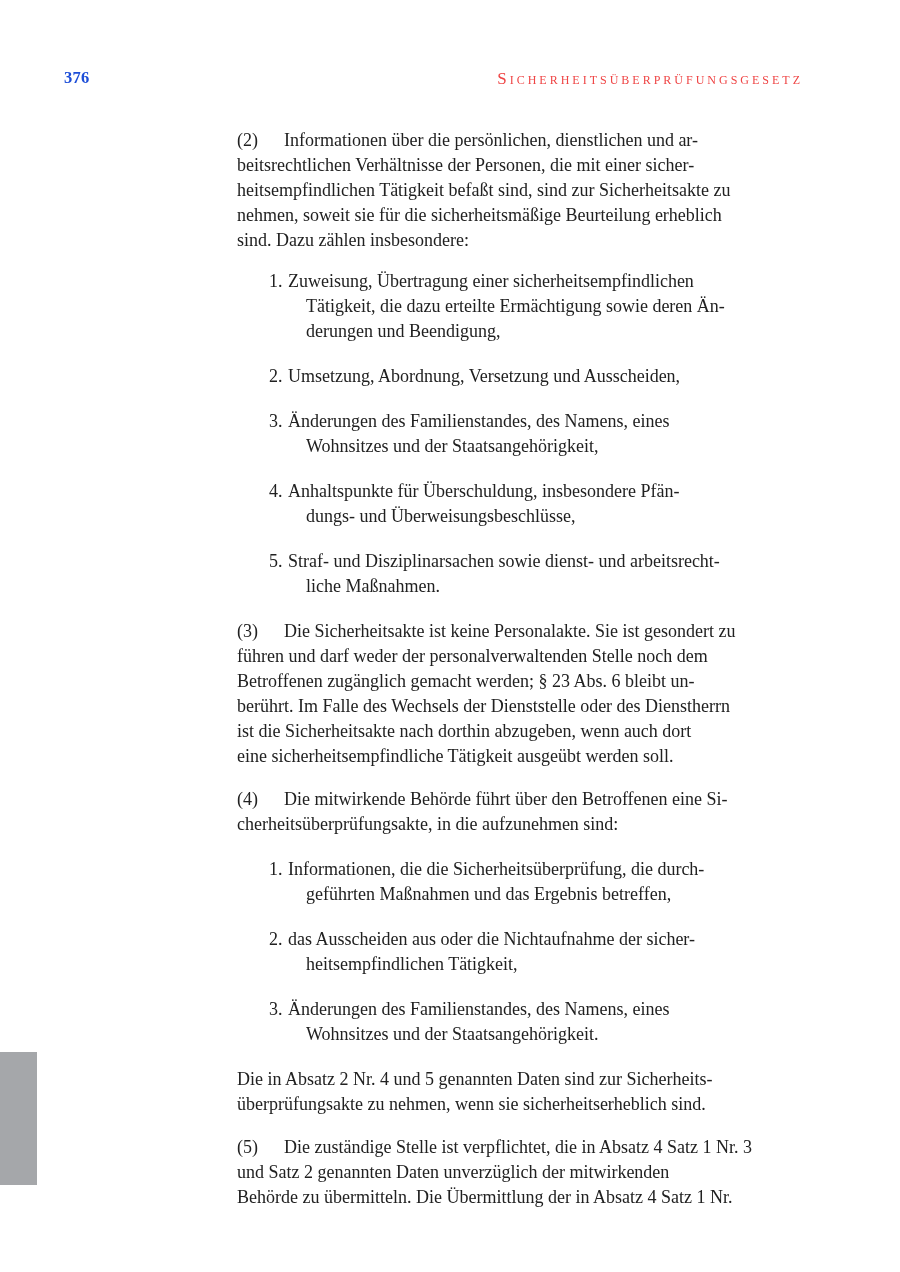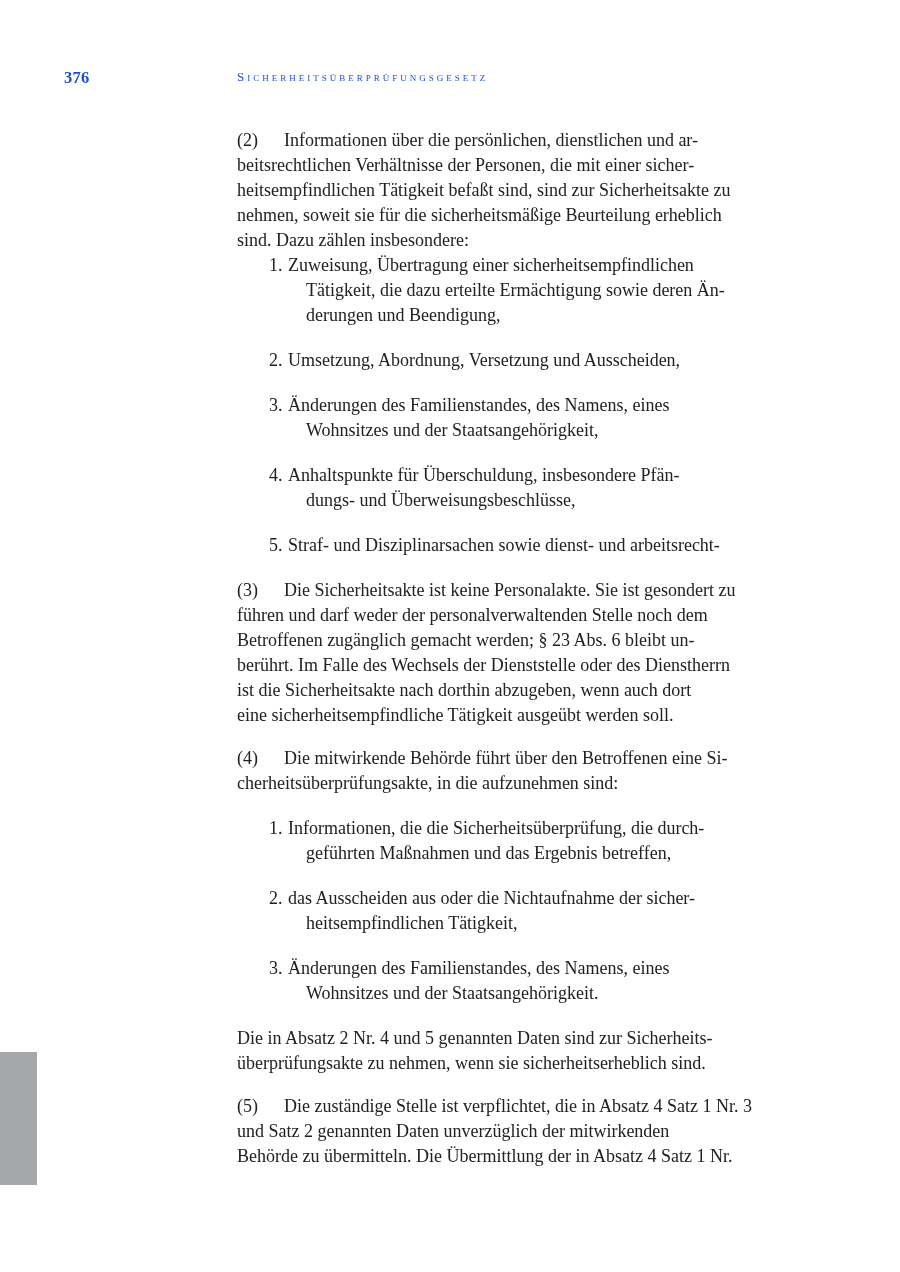--- a/index.html
+++ b/index.html
@@ -33,42 +33,42 @@
     font-size: 16.5px;
     font-weight: bold;
     letter-spacing: 0.3px;
     color: #1d4ed8;
   }
   .running-title {
     position: absolute;
     left: 237px;
     top: 69px;
     width: 566px;
-    text-align: left;
+    text-align: right;
     font-variant: small-caps;
-    font-size: 13px;
+    font-size: 17px;
     letter-spacing: 3px;
-    color: #1d4ed8;
+    color: #ef4444;
   }
   
   .text-column {
     position: absolute;
     left: 237px;
     top: 128px;
     width: 585px;
     font-size: 18px;
     line-height: 25px;
     color: #212121;
   }
   .line { white-space: nowrap; }
   .p-marker {
     display: inline-block;
     width: 47px;
   }
-  .para2 { }
+  .para2 { margin-bottom: 16px; }
   .para3 { margin-bottom: 18px; margin-top: 20px; }
   .para4 { margin-bottom: 20px; }
   .closing { margin-bottom: 18px; }
   .list-item { margin-bottom: 20px; }
   .li-first { margin-left: 32px; }
   .li-num {
     display: inline-block;
     width: 19px;
   }
   .li-cont { margin-left: 69px; }
@@ -108,20 +108,21 @@
       <div class="line li-cont">Wohnsitzes und der Staatsangehörigkeit,</div>
     </div>
 
     <div class="list-item">
       <div class="line li-first"><span class="li-num">4.</span><span>Anhaltspunkte für Überschuldung, insbesondere Pfän-</span></div>
       <div class="line li-cont">dungs- und Überweisungsbeschlüsse,</div>
     </div>
 
     <div class="list-item">
       <div class="line li-first"><span class="li-num">5.</span><span>Straf- und Disziplinarsachen sowie dienst- und arbeitsrecht-</span></div>
+      <div class="line li-cont">liche Maßnahmen.</div>
     </div>
 
     <div class="para3">
       <div class="line"><span class="p-marker">(3)</span><span>Die Sicherheitsakte ist keine Personalakte. Sie ist gesondert zu</span></div>
       <div class="line">führen und darf weder der personalverwaltenden Stelle noch dem</div>
       <div class="line">Betroffenen zugänglich gemacht werden; § 23 Abs. 6 bleibt un-</div>
       <div class="line">berührt. Im Falle des Wechsels der Dienststelle oder des Dienstherrn</div>
       <div class="line">ist die Sicherheitsakte nach dorthin abzugeben, wenn auch dort</div>
       <div class="line">eine sicherheitsempfindliche Tätigkeit ausgeübt werden soll.</div>
     </div>

